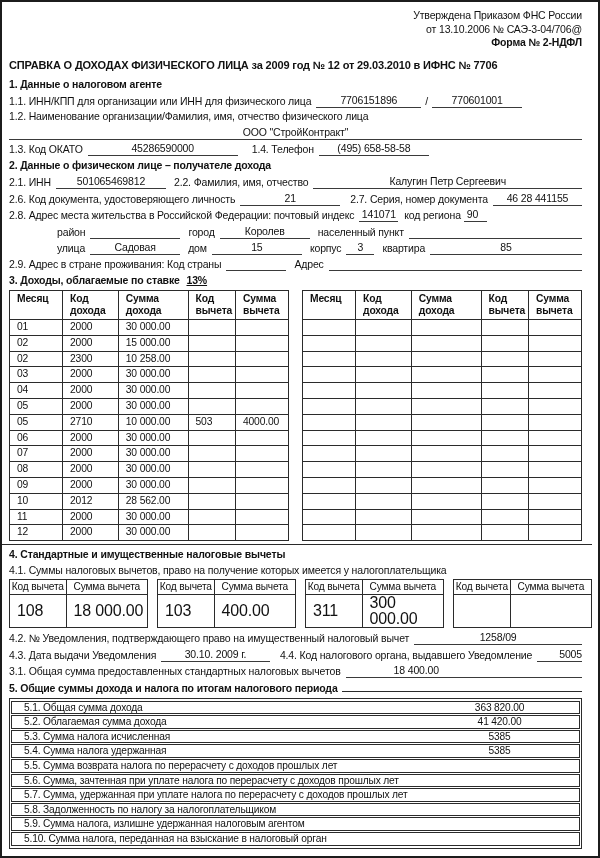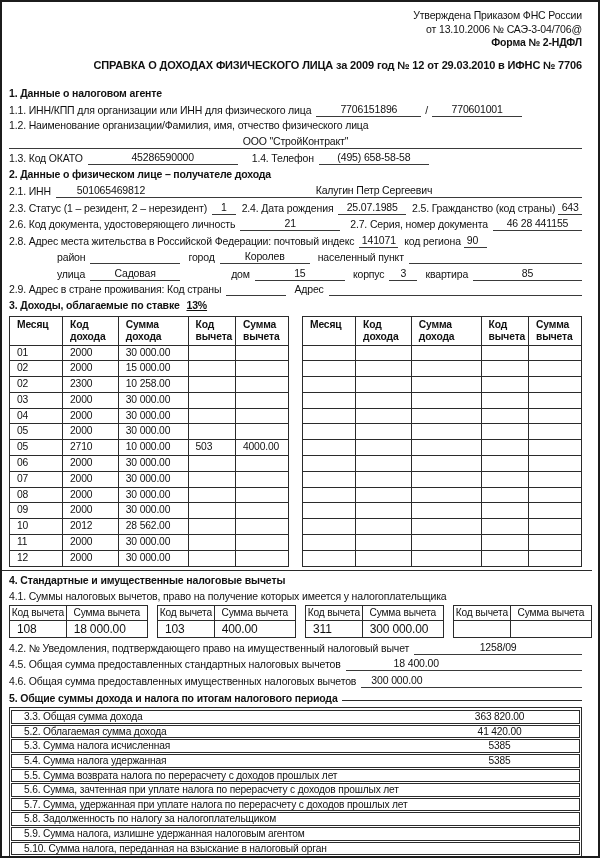--- a/index.html
+++ b/index.html
@@ -6,21 +6,21 @@
   .page{
     width:600px;height:858px;box-sizing:border-box;
     border:2px solid #1c1c1c;margin:0;background:#fff;
     padding:5px 16px 0 7px;
     font-family:"Liberation Sans", sans-serif;
     font-size:10.5px;color:#111;letter-spacing:-0.15px;
     overflow:hidden;
   }
   .approval{text-align:right;line-height:13.5px;margin-top:2px;}
   .approval .bold{font-weight:bold;}
-  .title{text-align:right;font-weight:bold;font-size:11px;margin-top:9px;margin-bottom:15px;}
+  .title{text-align:left;font-weight:bold;font-size:11px;margin-top:9px;margin-bottom:6px;}
   .sec-heading{font-weight:bold;margin-top:2px;line-height:14.5px;white-space:nowrap;}
   .sec-divider{border-top:1px solid #2a2a2a;margin:3px -10px 1px -7px;}
   .line{display:flex;align-items:flex-end;line-height:14px;margin-top:1.5px;white-space:nowrap;}
   .line .lbl{padding-right:5px;}
   .uline{border-bottom:1px solid #3a3a3a;text-align:center;min-height:12px;box-sizing:border-box;}
   .fill{flex:1 1 auto;}
   .left{text-align:left;}
   .gap{display:inline-block;width:14px;}
   .w28{flex:0 1 28px;}
   .w60{flex:0 1 60px;}
@@ -37,21 +37,21 @@
   .income-wrap{display:flex;gap:13px;margin-top:3px;justify-content:flex-end;}
   table{border-collapse:collapse;}
   .income{flex:1 1 0;}
   .income th,.income td{border:1px solid #2b2b2b;font-size:10.3px;padding:0 2px 0 7px;text-align:left;}
   .income th{font-weight:bold;vertical-align:top;line-height:12px;padding-top:2px;padding-bottom:2px;}
   .income td{height:14.8px;line-height:14.8px;}
   
   .ded-wrap{display:flex;gap:9px;margin-top:2px;margin-bottom:2px;}
   .ded{width:139px;flex:0 0 139px;}
   .ded th{border:1px solid #2b2b2b;font-weight:normal;font-size:10.2px;text-align:center;padding:1px 1px;line-height:12px;}
-  .ded td{border:1px solid #2b2b2b;font-size:12px;height:16px;padding:0 2px 0 7px;line-height:16px;}
+  .ded td{border:1px solid #2b2b2b;font-size:16px;height:16px;padding:0 2px 0 7px;line-height:16px;}
   .ded col.c1{width:57px;} .ded col.c2{width:82px;}
   
   .heading-line{display:flex;align-items:flex-end;margin-top:3px;}
   .heading-line .fill{border-bottom:1px solid #2a2a2a;margin-bottom:4px;margin-left:4px;}
   .totals{border:1px solid #2b2b2b;padding:1px;margin-top:2px;}
   .trow{position:relative;border:1px solid #2b2b2b;margin:1px 0;line-height:11.6px;font-size:10.2px;padding:0 0 0 12px;min-height:11.6px;}
   .trow .val{position:absolute;left:73%;width:26%;top:0;text-align:center;}
 </style>
 </head>
 <body>
@@ -84,29 +84,22 @@
     <span class="uline w150">45286590000</span>
     <span class="gap"></span>
     <span class="lbl">1.4. Телефон</span>
     <span class="uline w110">(495) 658-58-58</span>
   </div>
 
   <div class="sec-heading">2. Данные о физическом лице – получателе дохода</div>
   <div class="line">
     <span class="lbl">2.1. ИНН</span>
     <span class="uline w110">501065469812</span>
+    <span class="lbl" style="padding-left:8px;">2.2. Фамилия, имя, отчество</span>
     <span class="uline fill">Калугин Петр Сергеевич</span>
-  </div>
-  <div class="line">
-    <span class="lbl">2.3. Статус (1 – резидент, 2 – нерезидент)</span>
-    <span class="uline w28">1</span>
-    <span class="lbl" style="padding-left:6px;">2.4. Дата рождения</span>
-    <span class="uline w80">25.07.1985</span>
-    <span class="lbl" style="padding-left:6px;padding-right:3px;">2.5. Гражданство (код страны)</span>
-    <span class="uline w28">643</span>
   </div>
   <div class="line">
     <span class="lbl">2.6. Код документа, удостоверяющего личность</span>
     <span class="uline w100">21</span>
     <span class="lbl" style="padding-left:10px;">2.7. Серия, номер документа</span>
     <span class="uline fill">46 28 441155</span>
   </div>
   <div class="line">
     <span class="lbl">2.8. Адрес места жительства в Российской Федерации: почтовый индекс</span>
     <span class="uline w110">141071</span>
@@ -118,21 +111,21 @@
     <span class="lbl">район</span>
     <span class="uline w90"></span>
     <span class="lbl" style="padding-left:8px;">город</span>
     <span class="uline w90">Королев</span>
     <span class="lbl" style="padding-left:8px;">населенный пункт</span>
     <span class="uline fill"></span>
   </div>
   <div class="line indent">
     <span class="lbl">улица</span>
     <span class="uline w90">Садовая</span>
-    <span class="lbl" style="padding-left:8px;margin-left:43px;">дом</span>
+    <span class="lbl" style="padding-left:8px;">дом</span>
     <span class="uline w90">15</span>
     <span class="lbl" style="padding-left:8px;">корпус</span>
     <span class="uline w28">3</span>
     <span class="lbl" style="padding-left:8px;">квартира</span>
     <span class="uline fill">85</span>
   </div>
   <div class="line">
     <span class="lbl">2.9. Адрес в стране проживания: Код страны</span>
     <span class="uline w60"></span>
     <span class="lbl" style="padding-left:8px;">Адрес</span>
@@ -492,36 +485,38 @@
             <td></td>
           </tr>
         </tbody>
       </table>
     </div>
   <div class="line">
     <span class="lbl">4.2. № Уведомления, подтверждающего право на имущественный налоговый вычет</span>
     <span class="uline fill">1258/09</span>
   </div>
   <div class="line">
-    <span class="lbl">4.5. Общая сумма предоставленных стандартных налоговых вычетов</span>
+    <span class="lbl">4.3. Дата выдачи Уведомления</span>
+    <span class="uline w120">30.10. 2009 г.</span>
+    <span class="lbl" style="padding-left:10px;">4.4. Код налогового органа, выдавшего Уведомление</span>
+    <span class="uline fill left" style="padding-left:22px;">5005</span>
+  </div>
+  <div class="line">
+    <span class="lbl">3.1. Общая сумма предоставленных стандартных налоговых вычетов</span>
     <span class="uline fill left" style="padding-left:48px;">18 400.00</span>
-  </div>
-  <div class="line">
-    <span class="lbl">4.6. Общая сумма предоставленных имущественных налоговых вычетов</span>
-    <span class="uline fill left" style="padding-left:10px;">300 000.00</span>
   </div>
 
   <div class="heading-line">
     <span class="sec-heading" style="margin-top:0;">5. Общие суммы дохода и налога по итогам налогового периода</span>
     <span class="fill"></span>
   </div>
   <div class="totals">
 
       <div class="trow">
-        <span>3.3. Общая сумма дохода</span>
+        <span>5.1. Общая сумма дохода</span>
         <span class="val">363 820.00</span>
       </div>
 
       <div class="trow">
         <span>5.2. Облагаемая сумма дохода</span>
         <span class="val">41 420.00</span>
       </div>
 
       <div class="trow">
         <span>5.3. Сумма налога исчисленная</span>

